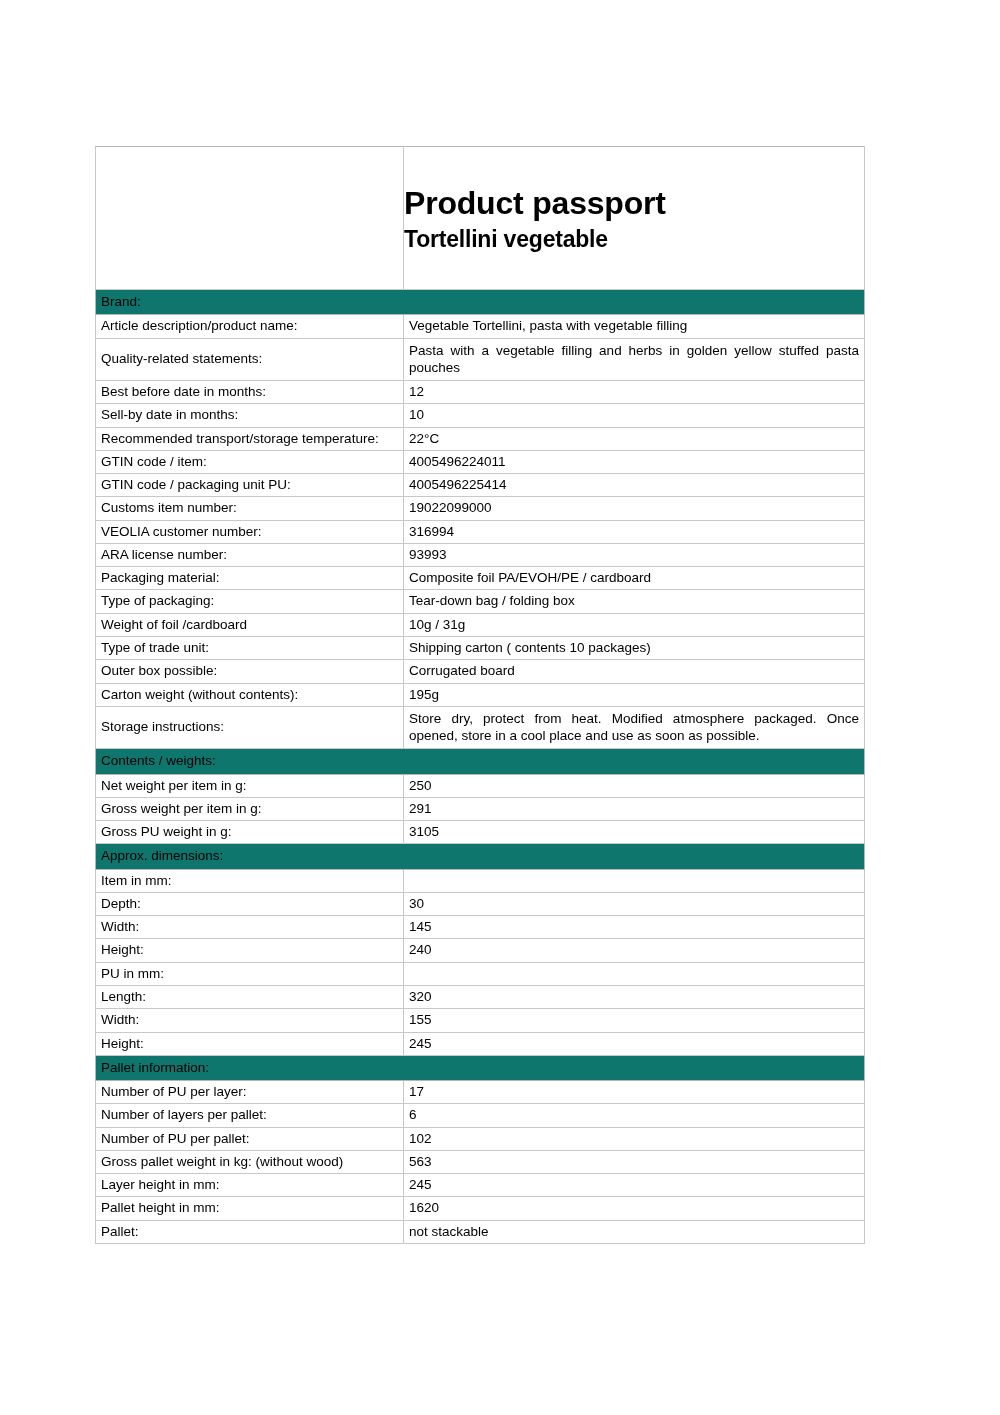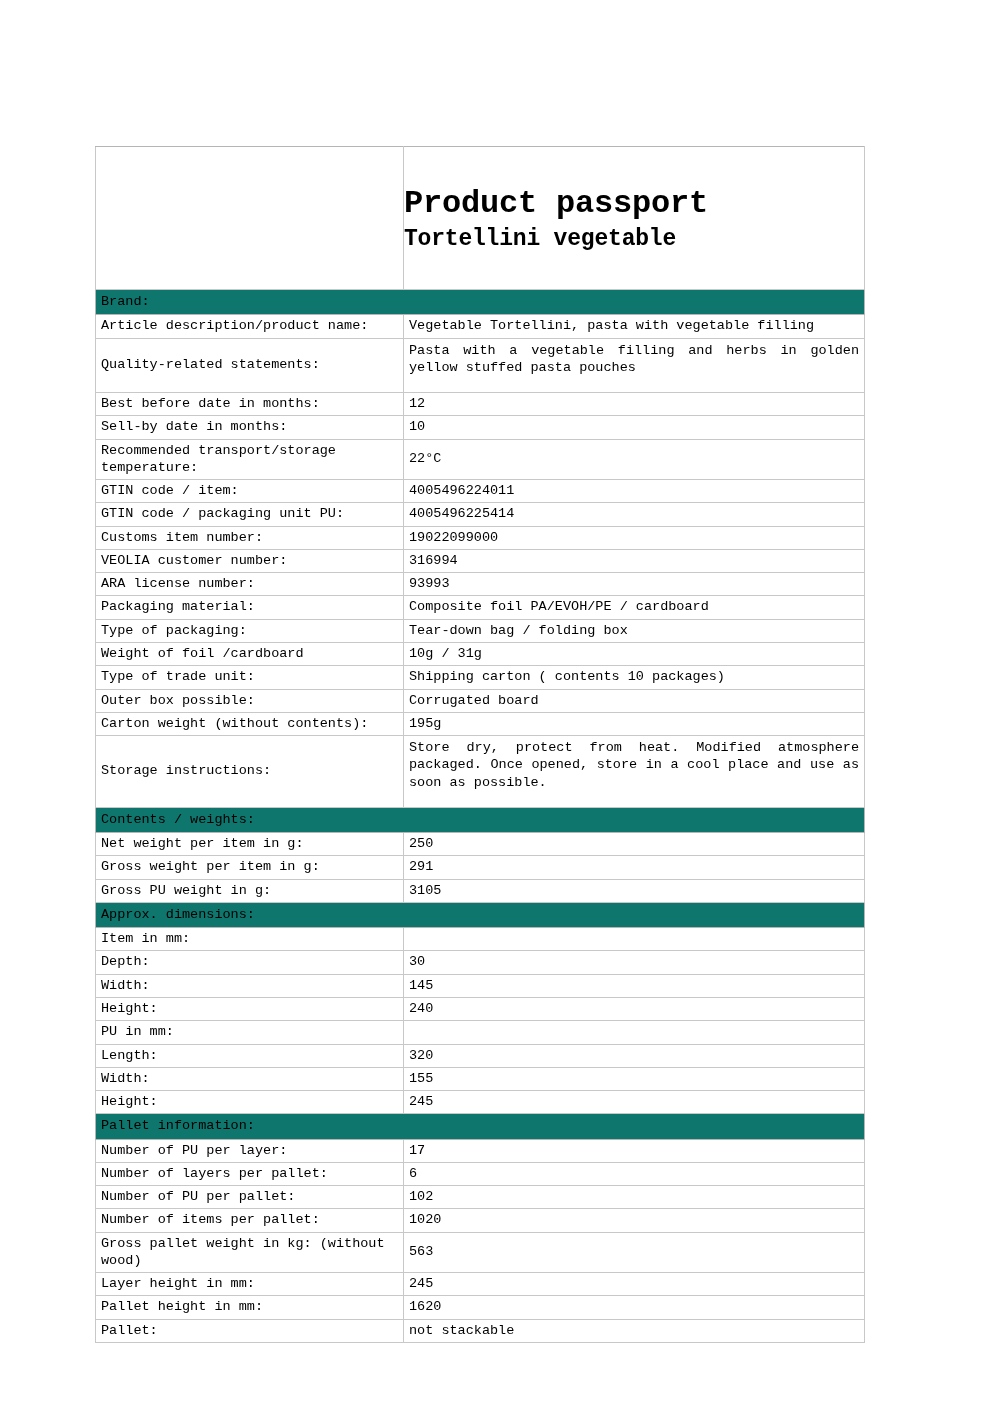--- a/index.html
+++ b/index.html
@@ -14,21 +14,20 @@
     font-family: "Liberation Sans", sans-serif;
     color: #000000;
     -webkit-font-smoothing: antialiased;
   }
 
   .page {
     position: relative;
     width: 1000px;
     height: 1415px;
     box-sizing: border-box;
-    font-family: Liberation Mono, monospace;
   }
 
   .sheet {
     position: absolute;
     left: 95px;
     top: 146px;
     width: 769px;
   }
 
   table.passport {
@@ -95,21 +94,21 @@
 
   
   tr.data-row td { height: 16px; }
   td.label { }
   td.value { }
 
   td.value.justified {
     text-align: justify;
     text-align-last: left;
     padding-top: 3px;
-    padding-bottom: 16px;
+    padding-bottom: 4px;
   }
   td.label.tall {
     padding-top: 3px;
     padding-bottom: 4px;
     margin-top: 24px;
   }
   td.value.blank { }
 </style>
 </head>
 <body>
@@ -262,24 +261,20 @@
           </tr>
           <tr class="data-row">
             <td class="label">Number of layers per pallet:</td>
             <td class="value">6</td>
           </tr>
           <tr class="data-row">
             <td class="label">Number of PU per pallet:</td>
             <td class="value">102</td>
           </tr>
           <tr class="data-row">
-            <td class="label">Number of items per pallet:</td>
-            <td class="value">1020</td>
-          </tr>
-          <tr class="data-row">
             <td class="label">Gross pallet weight in kg: (without wood)</td>
             <td class="value">563</td>
           </tr>
           <tr class="data-row">
             <td class="label">Layer height in mm:</td>
             <td class="value">245</td>
           </tr>
           <tr class="data-row">
             <td class="label">Pallet height in mm:</td>
             <td class="value">1620</td>

